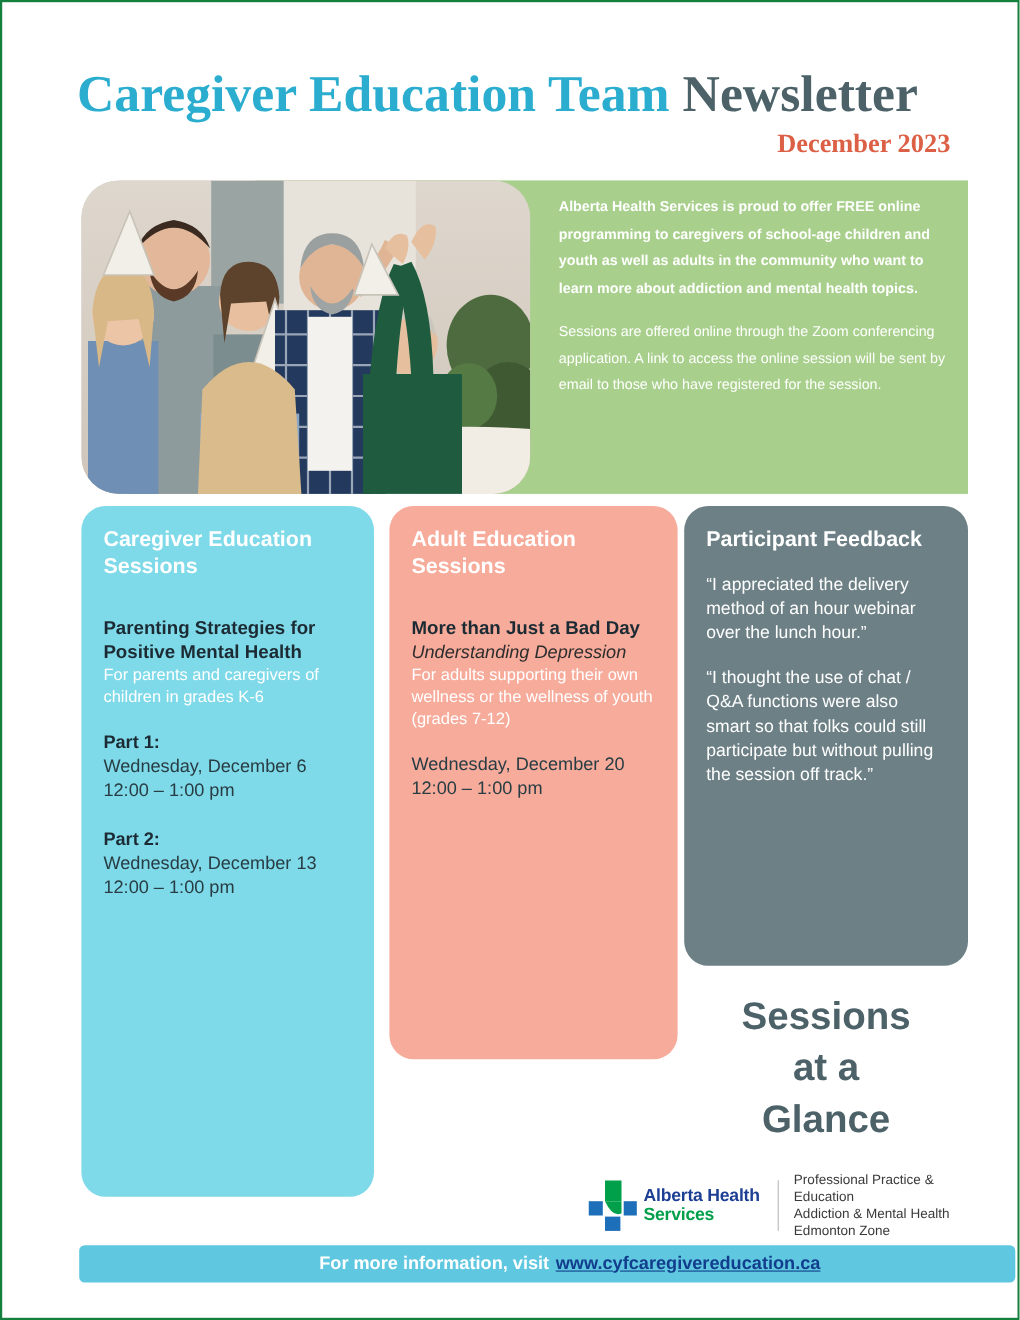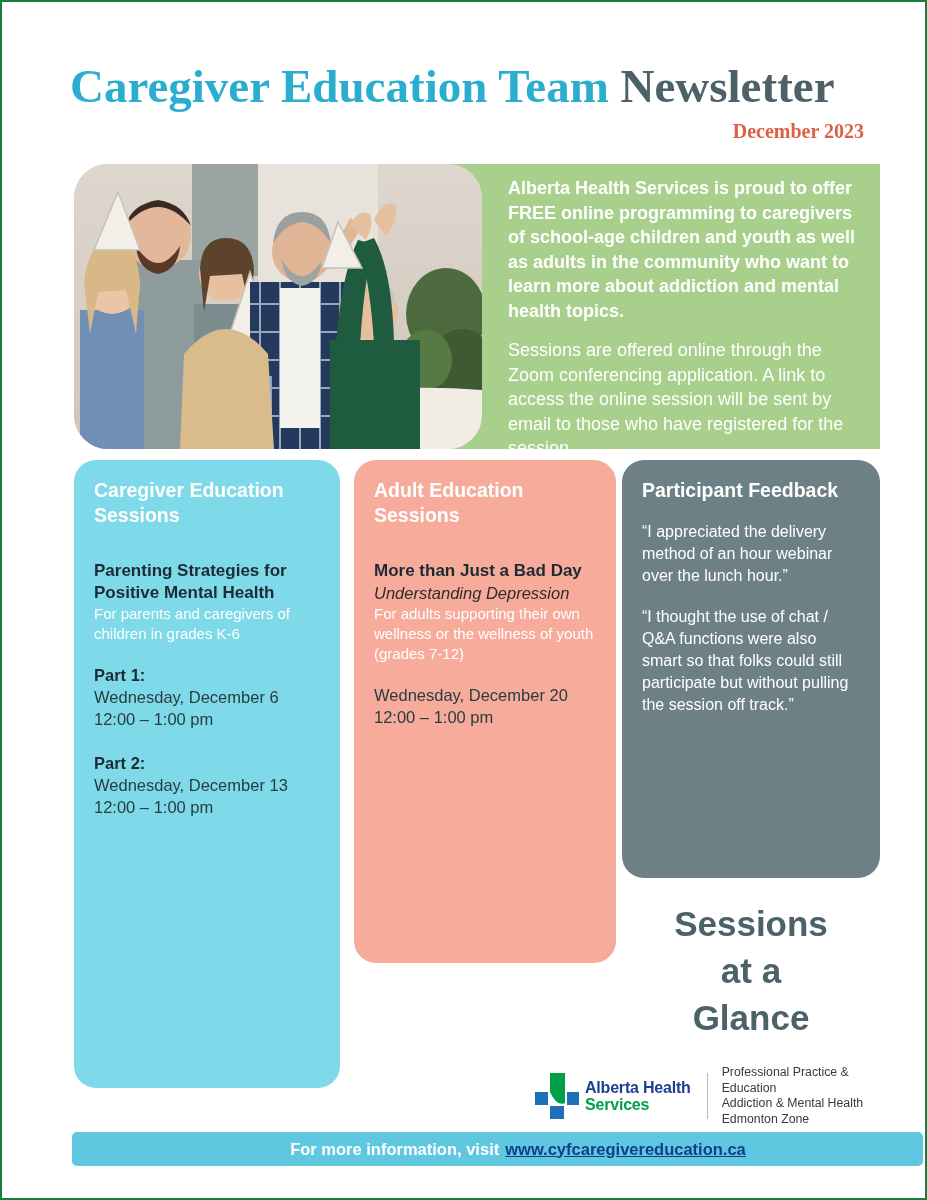--- a/index.html
+++ b/index.html
@@ -36,21 +36,21 @@
     line-height: 52px;
     letter-spacing: 0px;
     white-space: nowrap;
     text-align: left;
   }
   .title-main { color: #2badcf; }
   .title-sub  { color: #4c6268; }
   .issue-date {
     font-family: "Liberation Serif", serif;
     font-weight: bold;
-    font-size: 20px;
+    font-size: 24px;
     line-height: 32px;
     color: #dc6046;
     text-align: right;
     padding-right: 6px;
     margin-top: 3px;
   }
 
   
   .hero-green {
     position: absolute;
@@ -70,21 +70,21 @@
     overflow: hidden;
     background: #cfc6bc;
   }
   .photo-canvas { position: absolute; inset: 0; }
   .green-text {
     position: absolute;
     left: 506px;
     top: 174px;
     width: 356px;
     color: #ffffff;
-    font-size: 18px;
+    font-size: 13px;
     line-height: 24.5px;
   }
   .green-text p { margin: 0 0 15px 0; }
   .green-text p.lead { font-weight: bold; }
 
   
   .panel {
     position: absolute;
     border-radius: 22px;
     box-sizing: border-box;

